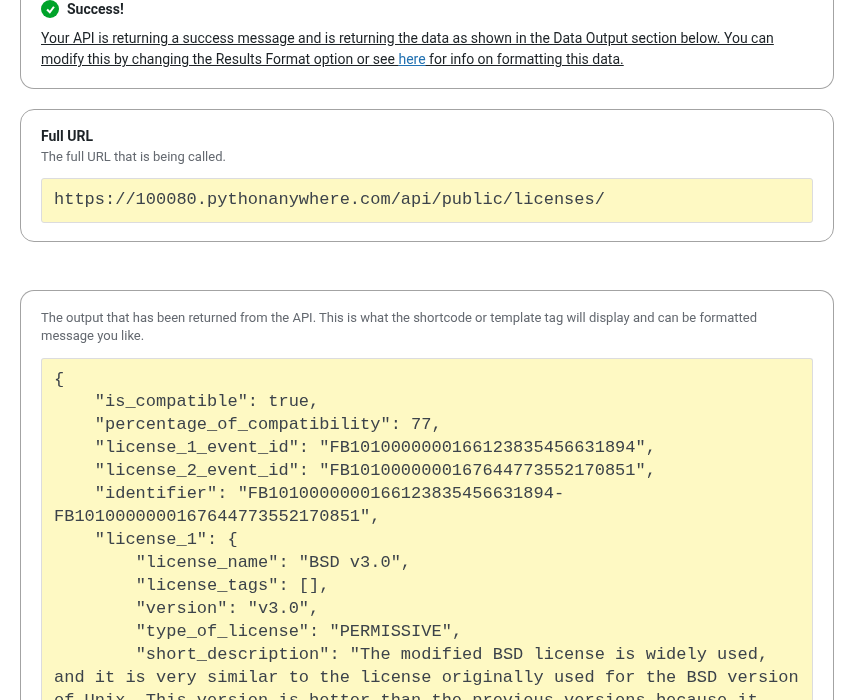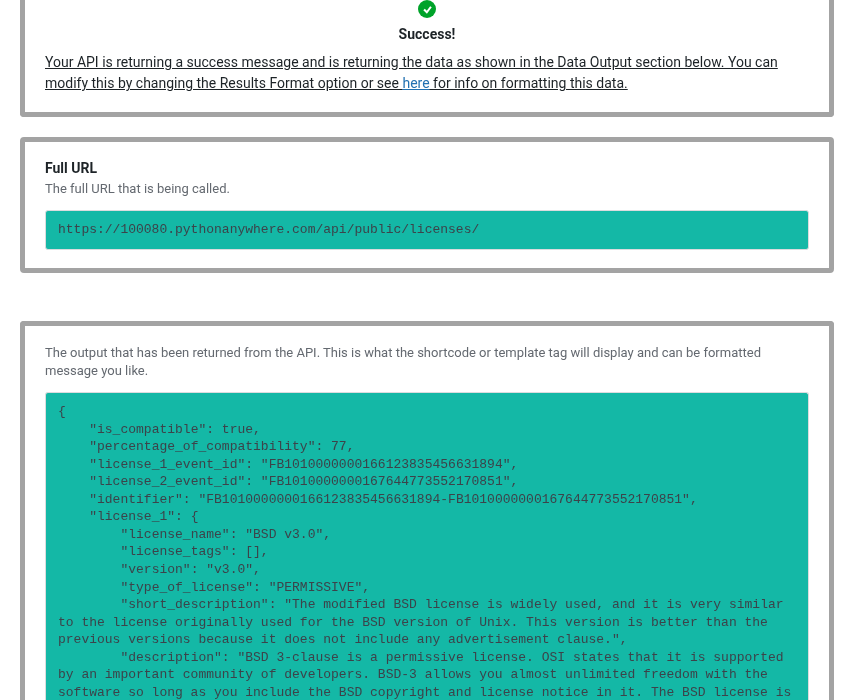--- a/index.html
+++ b/index.html
@@ -9,38 +9,37 @@
     }
     body {
       font-family: -apple-system, BlinkMacSystemFont, "Segoe UI", Roboto, Helvetica, Arial, sans-serif;
       background: #ffffff;
       color: #1d2327;
       font-size: 13px;
       padding: 0;
       width: 854px;
     }
     .panel {
-      border: 5px solid #a3a3a3;
-      border-radius: 4px;
+      border: 1px solid #a3a3a3;
+      border-radius: 14px;
       padding: 18px 20px;
       margin: 0 20px 20px 20px;
       background: #ffffff;
     }
     .panel-no-top {
       border-top: none;
       border-top-left-radius: 0;
       border-top-right-radius: 0;
       padding-top: 0;
     }
     .success-row {
       display: flex;
       align-items: center;
       gap: 8px;
       margin-bottom: 10px;
-      flex-direction: column;
     }
     .success-icon {
       width: 18px;
       height: 18px;
       border-radius: 50%;
       background: #00a32a;
       display: flex;
       align-items: center;
       justify-content: center;
       flex-shrink: 0;
@@ -75,24 +74,24 @@
     }
     .section-sub {
       font-size: 13px;
       color: #646970;
       margin-bottom: 12px;
       line-height: 1.4;
     }
     .code-box {
       border: 1px solid #dcdcde;
       border-radius: 3px;
-      background: #14b8a6;
+      background: #fef9c3;
       padding: 10px 12px;
       font-family: Menlo, Consolas, "Courier New", monospace;
-      font-size: 13px;
+      font-size: 17px;
       color: #3c434a;
       white-space: pre-wrap;
       word-break: break-word;
       overflow-wrap: break-word;
       line-height: 1.35;
     }
     .spacer {
       height: 28px;
     }
   </style>

